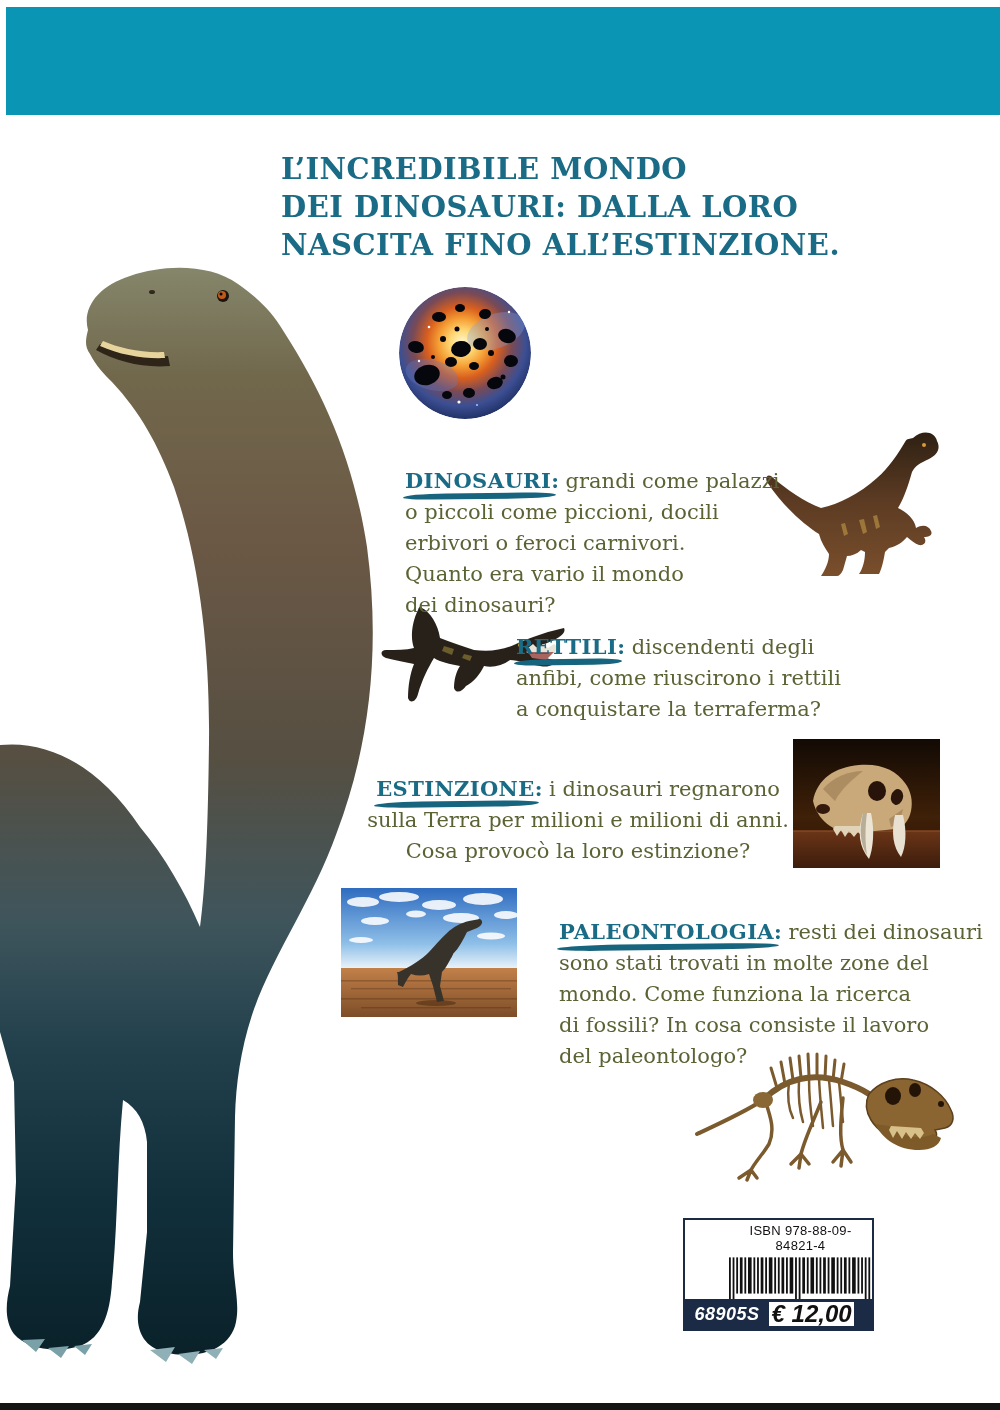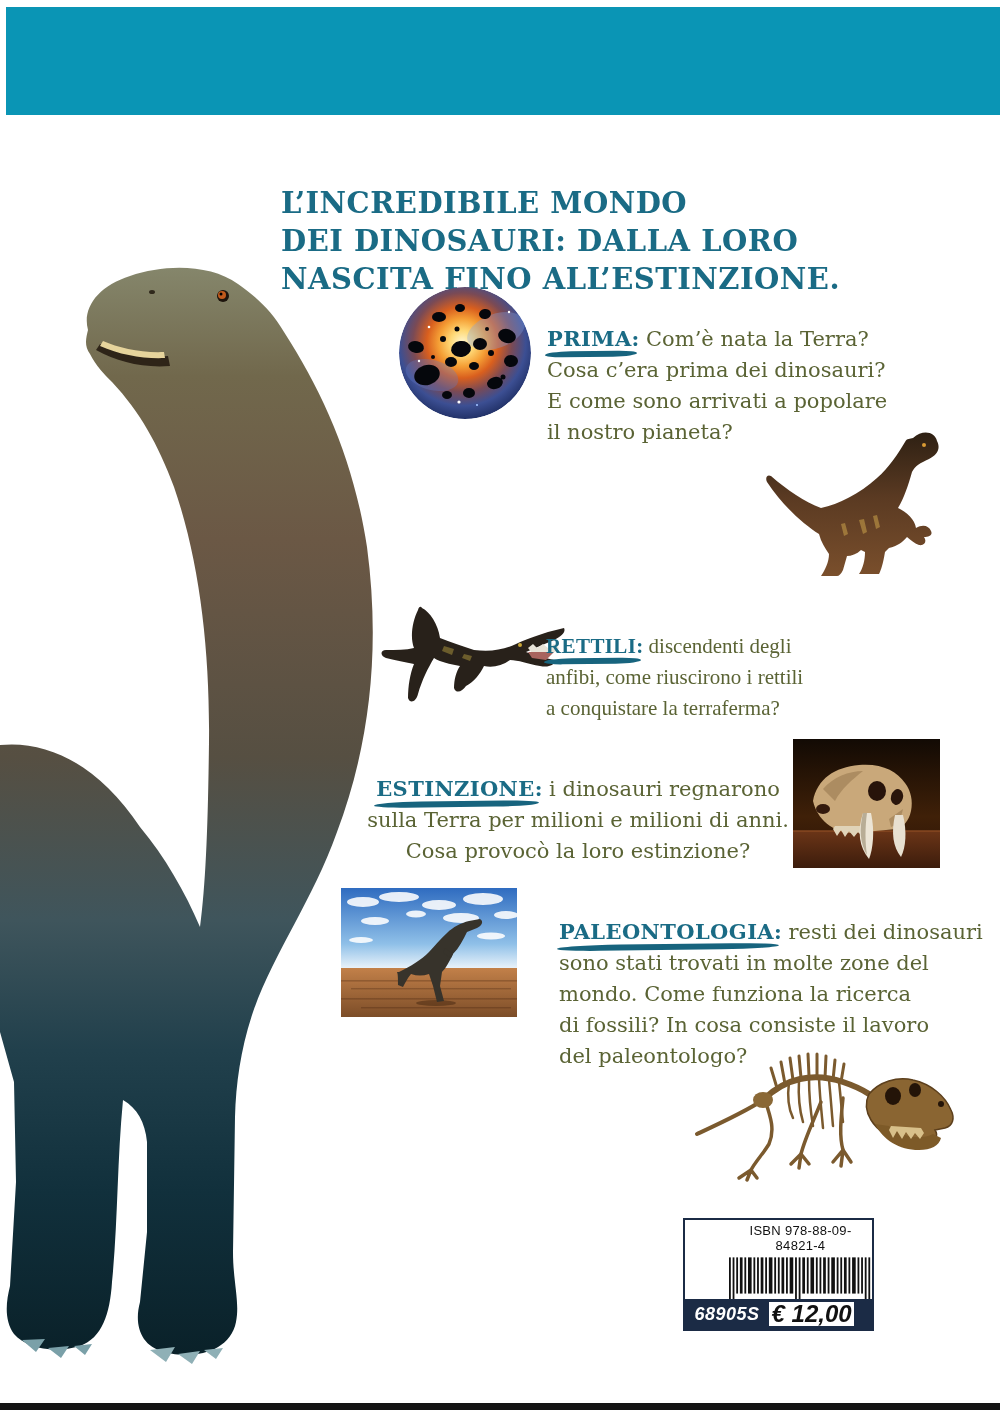--- a/index.html
+++ b/index.html
@@ -3,31 +3,31 @@
 <meta charset="utf-8">
 <style>
   html,body{margin:0;padding:0;background:#fff;}
   .page{position:relative;width:1000px;height:1410px;background:#ffffff;overflow:hidden;
         font-family:"DejaVu Serif", serif;}
   .band{position:absolute;left:6px;top:7px;width:994px;height:108px;background:#0a95b5;}
   .bottom-strip{position:absolute;left:0;top:1403px;width:1000px;height:7px;background:#141414;}
 
   .headline{position:absolute;left:281px;top:150px;width:640px;
             font-size:29px;font-weight:bold;line-height:38px;letter-spacing:.5px;
-            color:#1a6b85;white-space:pre-line;margin-top:34px;}
+            color:#1a6b85;white-space:pre-line;}
 
   .sec{position:absolute;font-size:21px;line-height:31px;color:#5a6334;white-space:pre-line;}
   .kw{position:relative;color:#1a6b85;font-weight:bold;letter-spacing:.4px;}
   .kw::after{content:"";position:absolute;left:-2px;right:-5px;bottom:-6px;height:6px;
              background:#17647e;border-radius:60% 45% 55% 40% / 130% 90% 120% 80%;
              transform:rotate(-0.7deg);}
   .kw-colon{color:#1a6b85;font-weight:bold;}
   .sec0{left:547px;top:302px;width:420px;}
   .sec1{left:405px;top:444px;width:420px;}
-  .sec2{left:546px;top:610px;width:420px;font-family:Liberation Serif, serif;}
+  .sec2{left:516px;top:610px;width:420px;}
   .sec3{left:343px;top:752px;width:470px;text-align:center;}
   .sec4{left:559px;top:895px;width:450px;}
   .sec5{left:343px;top:1059px;width:420px;}
 
   .abs{position:absolute;}
 
   
   .isbn-box{position:absolute;left:683px;top:1218px;width:191px;height:113px;
             background:#fff;border:2px solid #1b2b45;box-sizing:border-box;
             font-family:"Liberation Sans", sans-serif;padding-left:44px;}
@@ -276,25 +276,26 @@
       C 238 46 252 58 258 72 C 262 80 260 88 252 90 L 242 92 C 246 98 242 104 234 104
       L 210 102 C 196 100 184 92 178 82 C 172 72 172 64 176 56 Z"></path>
     <path fill="#7d5a28" d="M 182 86 C 190 102 206 112 226 112 C 238 112 246 108 248 100
       L 240 96 C 228 102 210 100 196 88 Z"></path>
     <ellipse cx="200" cy="58" rx="8" ry="9" fill="#241408"></ellipse>
     <ellipse cx="222" cy="52" rx="6" ry="7" fill="#241408"></ellipse>
     <circle cx="248" cy="66" r="3" fill="#241408"></circle>
     <path fill="#d8c08a" d="M196 92 l4 8 l4 -7 l5 8 l4 -7 l5 7 l4 -6 l5 6 l4 -6 l-3 -5 l-30 -2 z"></path>
   </svg>
 
-  <p class="sec sec0"><span class="kw">PRIMA</span><span class="kw-colon">:</span><span> Com’è nata la Terra?
-Cosa c’era prima dei dinosauri?
-E come sono arrivati a popolare
-il nostro pianeta?</span></p>
-
+
+  <p class="sec sec1"><span class="kw">DINOSAURI</span><span class="kw-colon">:</span><span> grandi come palazzi
+o piccoli come piccioni, docili
+erbivori o feroci carnivori.
+Quanto era vario il mondo
+dei dinosauri?</span></p>
 
   <p class="sec sec2"><span class="kw">RETTILI</span><span class="kw-colon">:</span><span> discendenti degli
 anfibi, come riuscirono i rettili
 a conquistare la terraferma?</span></p>
 
   <p class="sec sec3"><span class="kw">ESTINZIONE</span><span class="kw-colon">:</span><span> i dinosauri regnarono
 sulla Terra per milioni e milioni di anni.
 Cosa provocò la loro estinzione?</span></p>
 
   <p class="sec sec4"><span class="kw">PALEONTOLOGIA</span><span class="kw-colon">:</span><span> resti dei dinosauri

